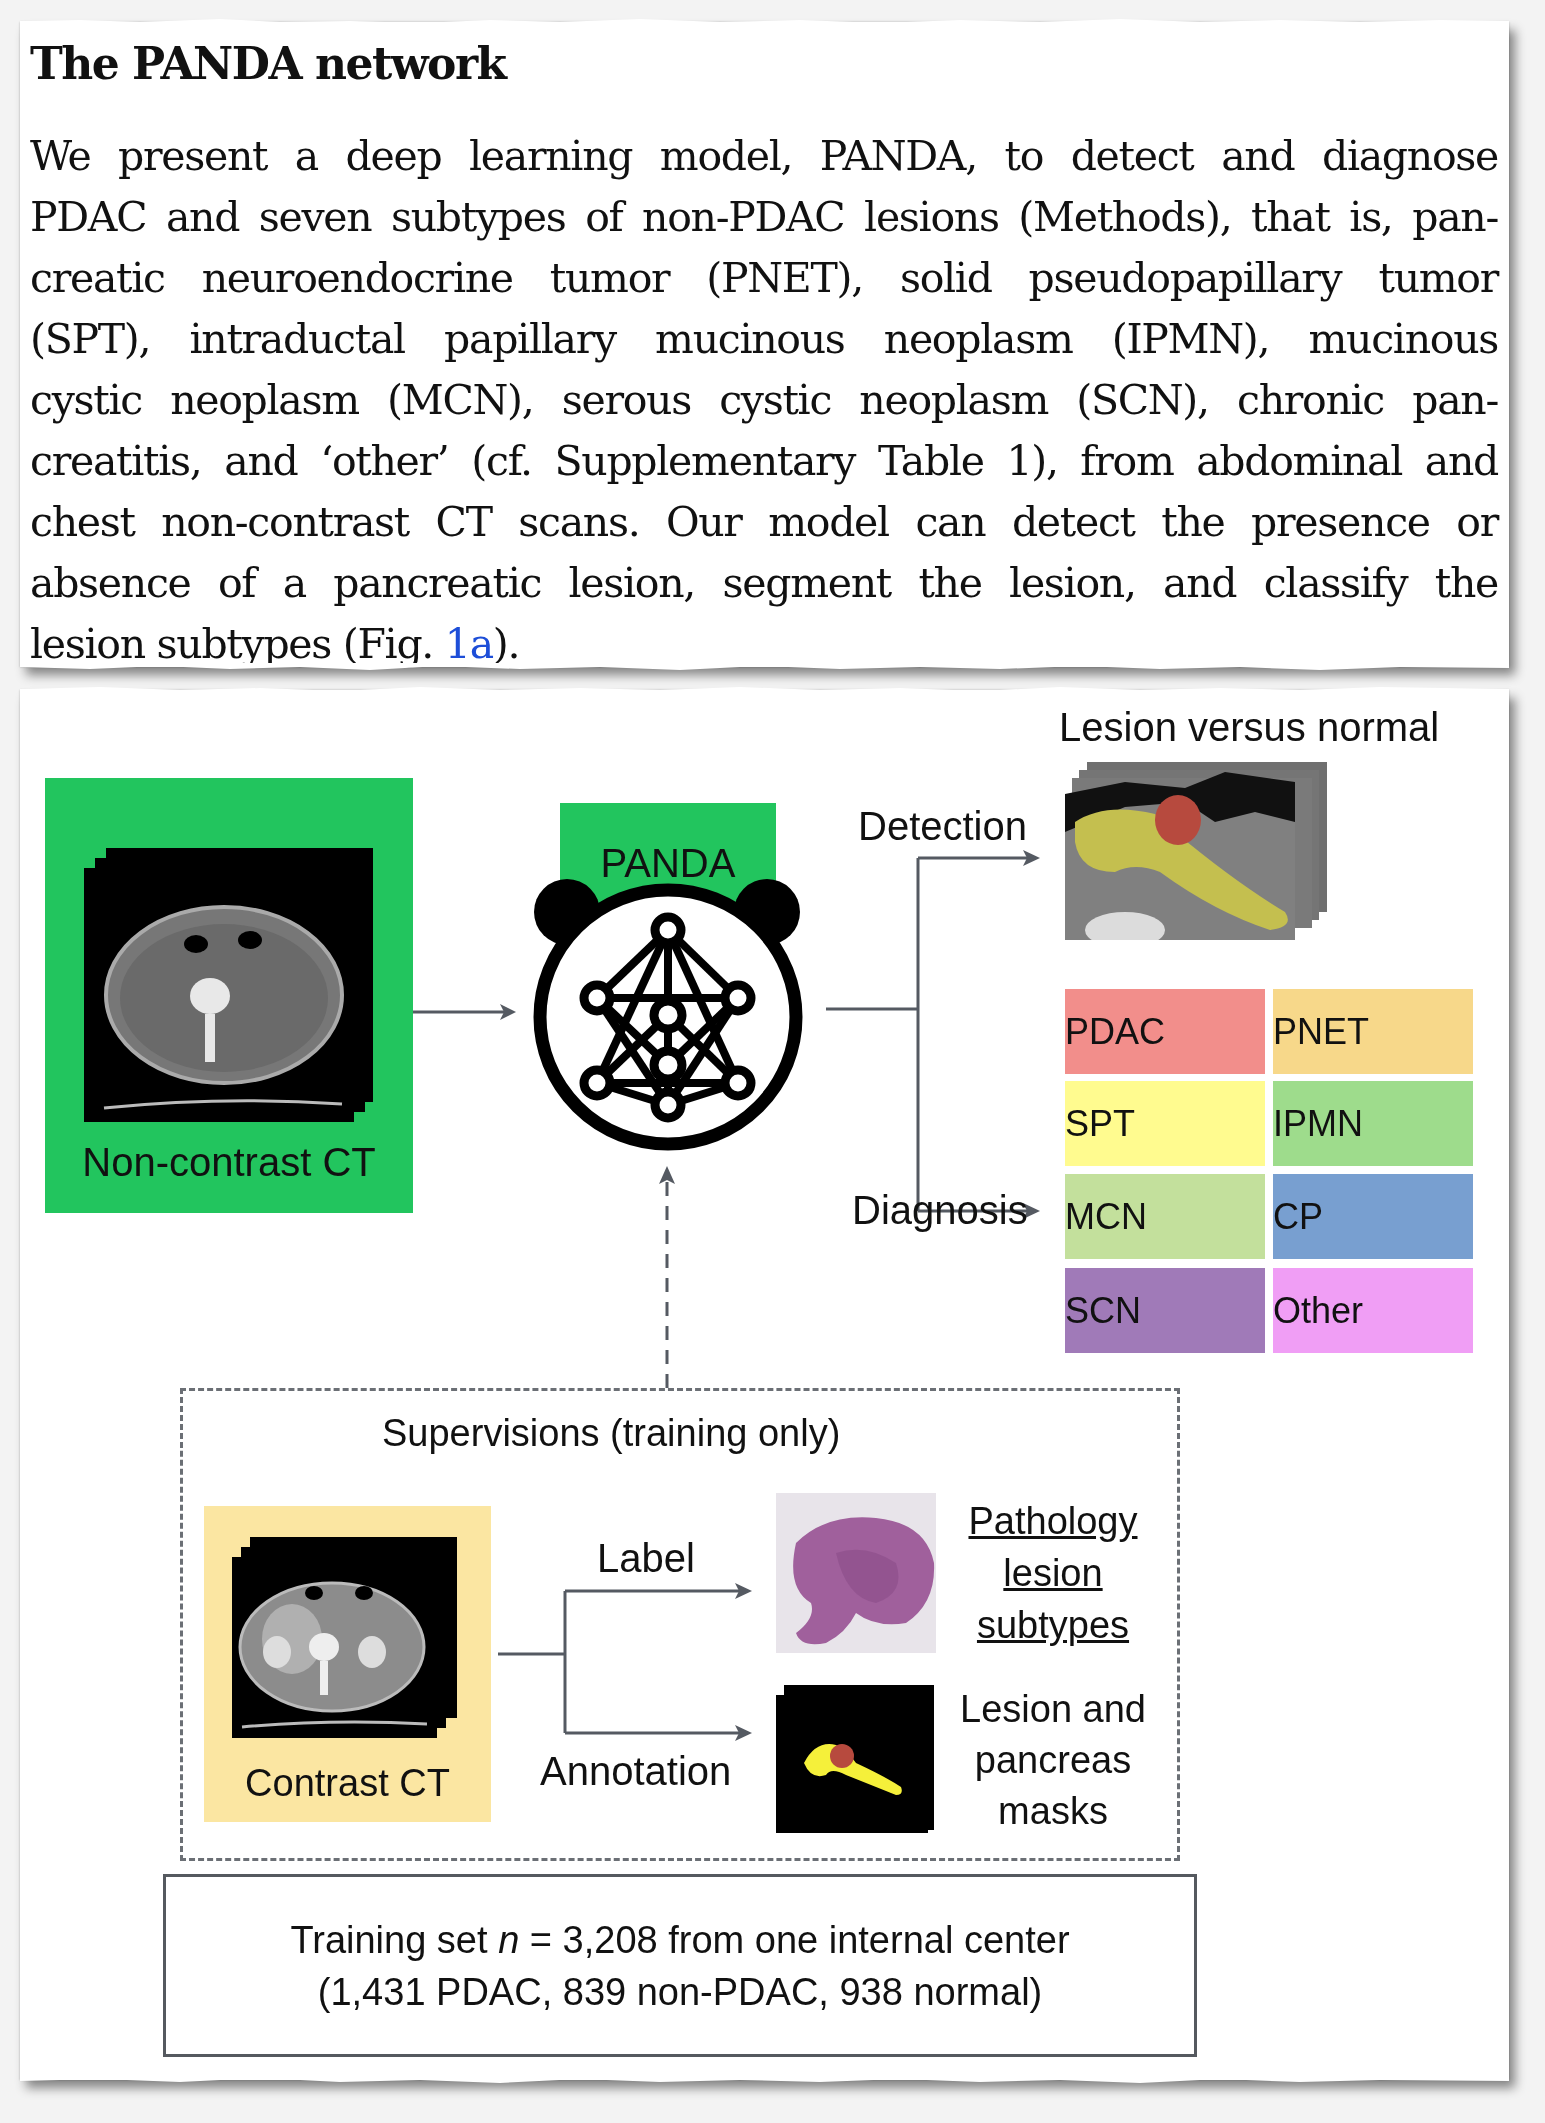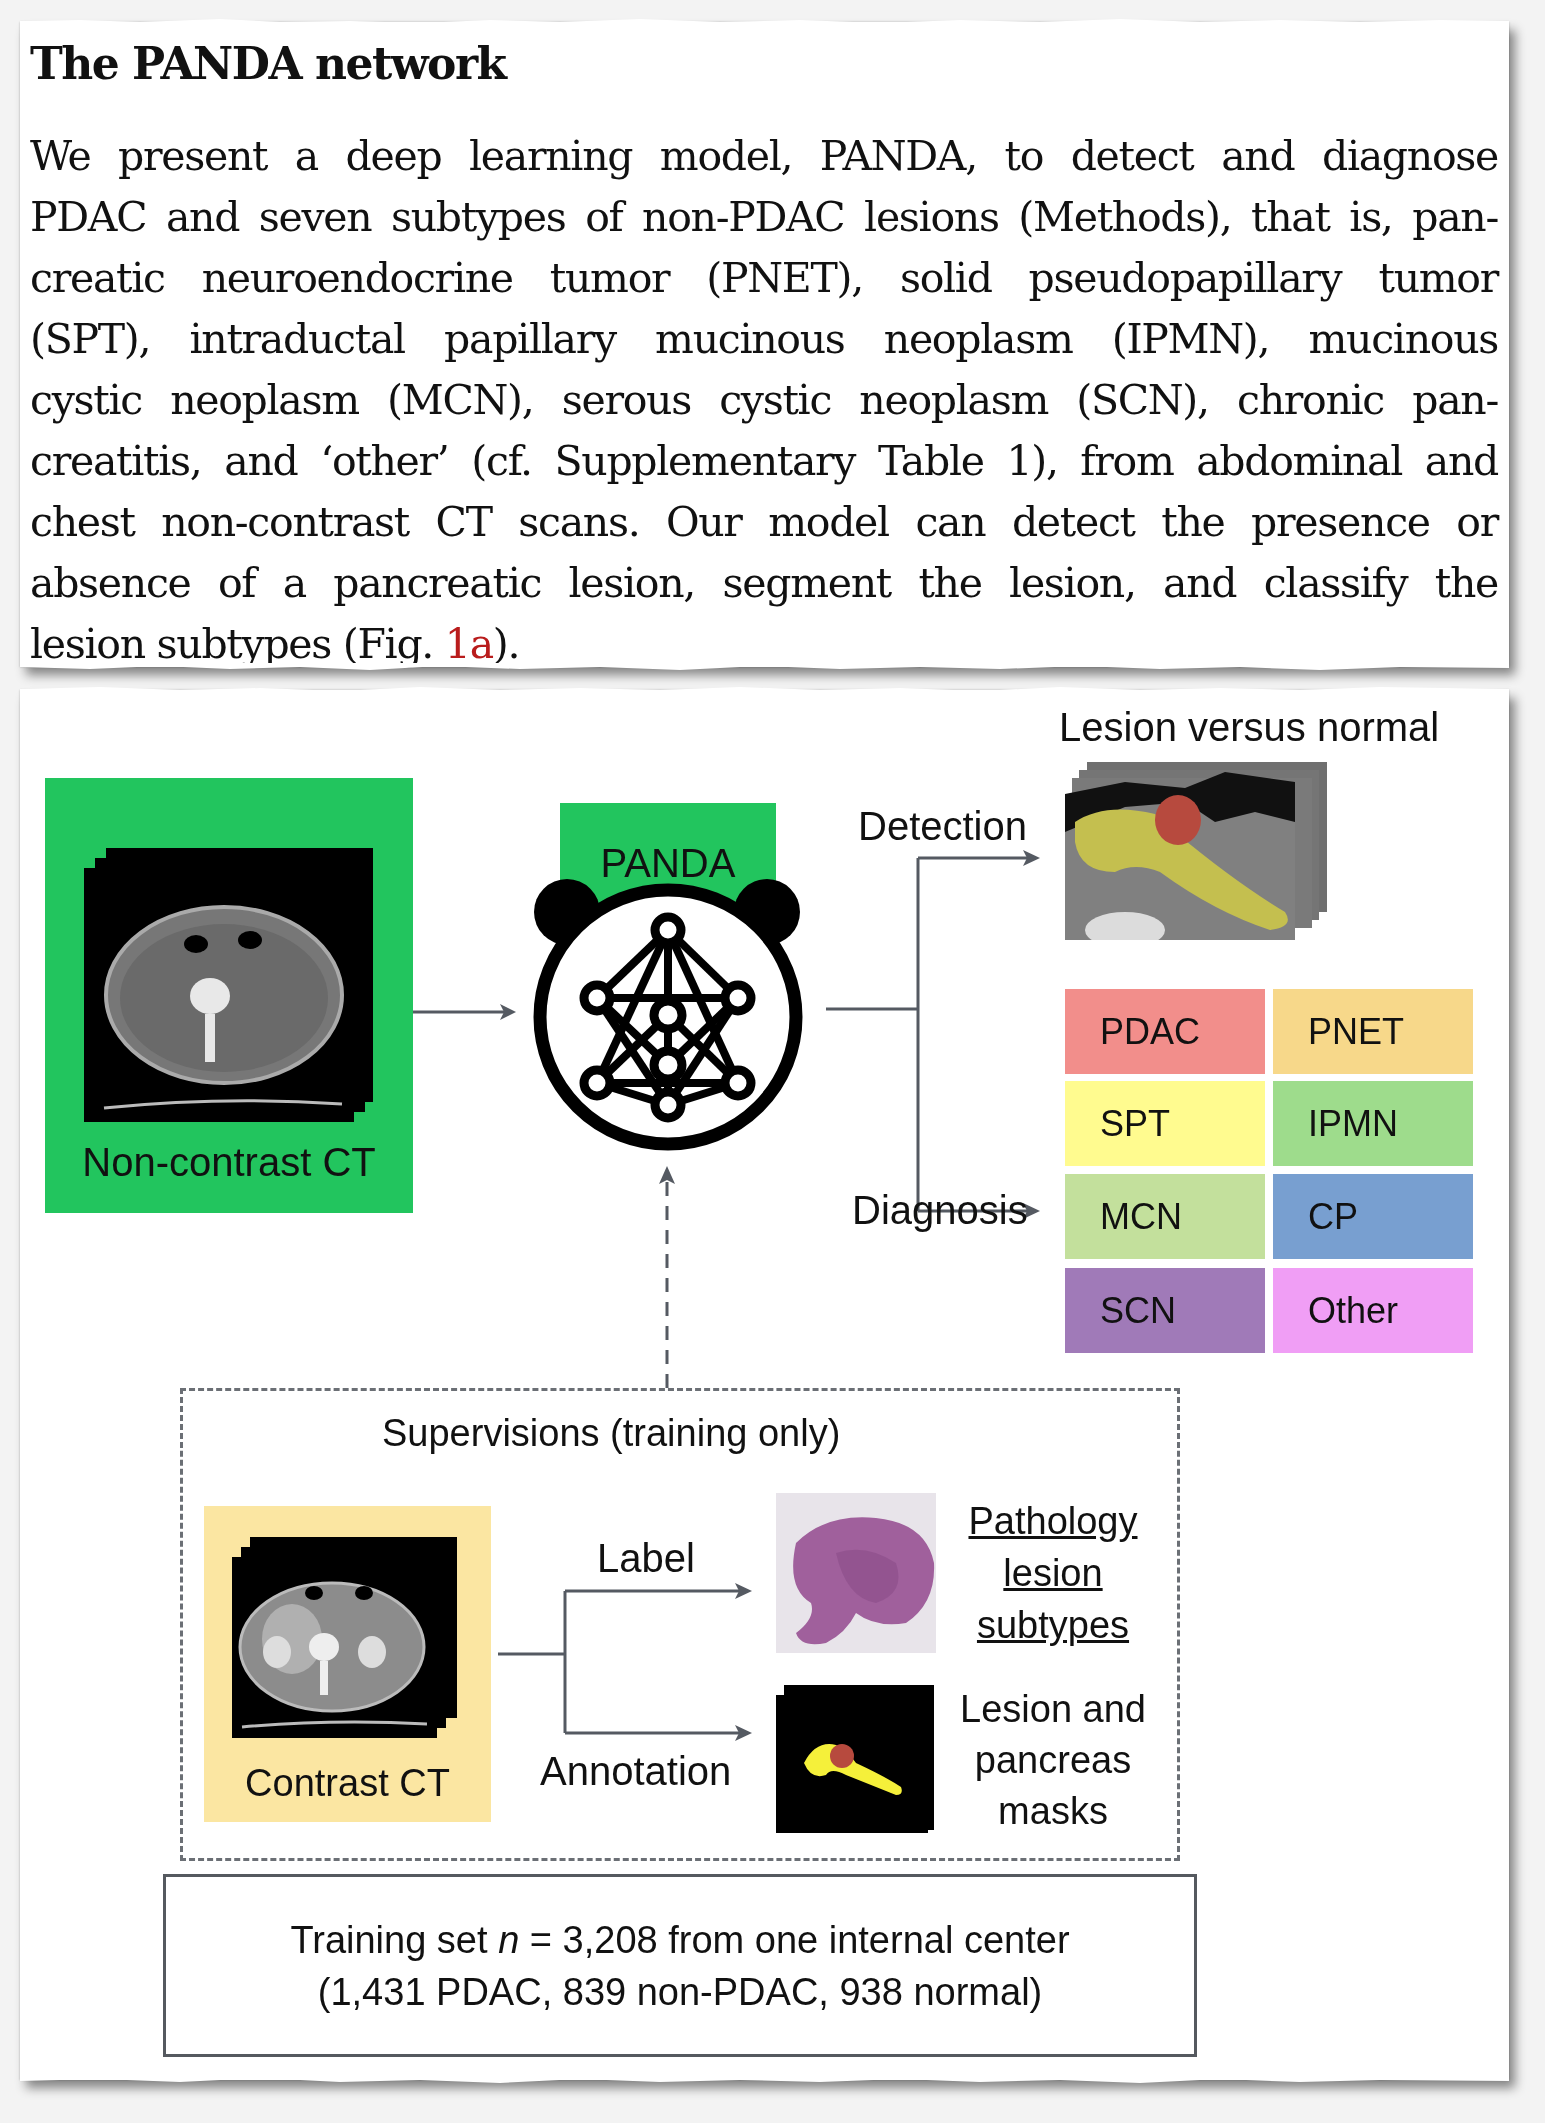--- a/index.html
+++ b/index.html
@@ -22,33 +22,33 @@
     font-family: "DejaVu Serif", serif; font-weight: bold; font-size: 44px;
     letter-spacing: -1.5px; color: #111; white-space: nowrap;
   }
   .body-line {
     position: absolute; left: 10px; width: 1468px;
     font-family: "DejaVu Serif", serif; font-size: 41px; color: #111;
     white-space: nowrap; letter-spacing: -1.3px; text-align: justify;
     text-align-last: justify; line-height: 1;
   }
   .body-line.last { text-align-last: left; }
-  .fig-link { color: #b91c1c; }
+  .fig-link { color: #1d4ed8; }
 
   .abs { position: absolute; }
   .lbl { font-family: "Liberation Sans", sans-serif; color: #111; white-space: nowrap; text-align: center; }
 
   .gray-box { background: #22c55e; }
   .yellow-box { background: #fbe6a2; }
   .ct-stack { position: absolute; }
   .ct-stack .sl { position: absolute; background: #000; }
   .cell {
     position: absolute; width: 200px; height: 85px;
     font-size: 36px; color: #111; box-sizing: border-box;
-    padding-left: 35px; line-height: 85px;
+    line-height: 85px;
   }
 </style>
 </head>
 <body>
 
 <div id="text-sheet" class="sheet">
   <svg class="torn-top" viewBox="0 0 1489 10" preserveAspectRatio="none">
     <path d="M0,10 L0,5 L60,4 L120,6 L200,3 L260,6 L330,5 L400,7 L470,4 L540,6 L620,3 L700,6 L780,4 L860,7 L940,4 L1020,6 L1100,3 L1180,6 L1260,4 L1340,6 L1420,4 L1489,5 L1489,10 Z" fill="#ffffff"></path>
   </svg>
   <div class="title">The PANDA network</div>

